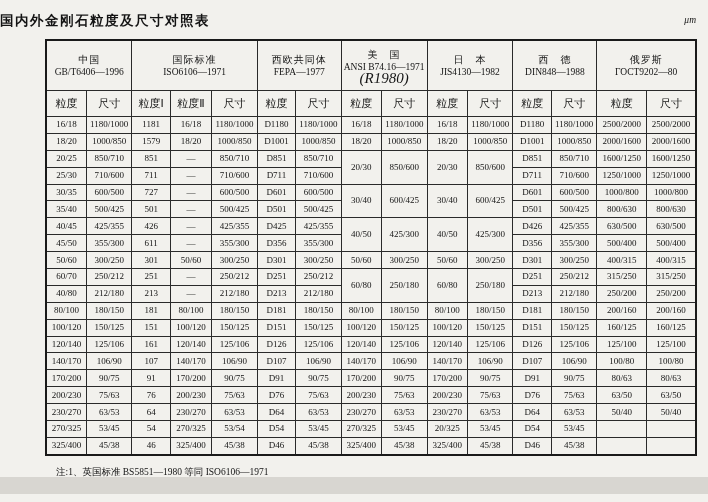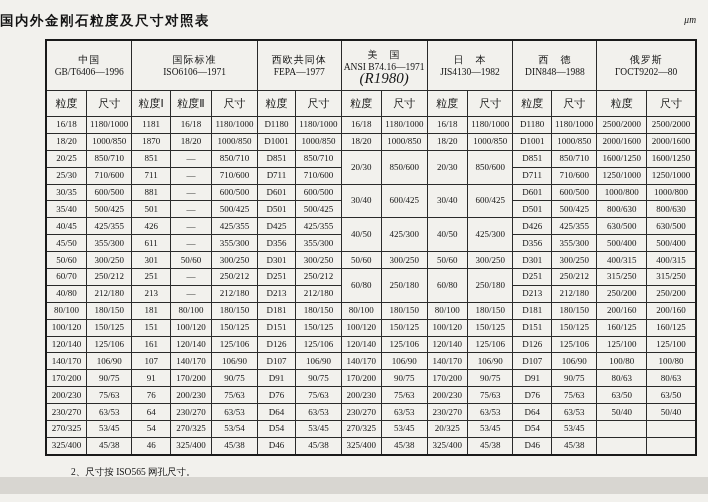--- a/index.html
+++ b/index.html
@@ -159,21 +159,21 @@
         <td>16/18</td>
         <td>1180/1000</td>
         <td>D1180</td>
         <td>1180/1000</td>
         <td>2500/2000</td>
         <td>2500/2000</td>
       </tr>
       <tr>
         <td>18/20</td>
         <td>1000/850</td>
-        <td>1870</td>
+        <td>1579</td>
         <td>18/20</td>
         <td>1000/850</td>
         <td>D1001</td>
         <td>1000/850</td>
         <td>18/20</td>
         <td>1000/850</td>
         <td>18/20</td>
         <td>1000/850</td>
         <td>D1001</td>
         <td>1000/850</td>
@@ -206,21 +206,21 @@
         <td>D711</td>
         <td>710/600</td>
         <td>D711</td>
         <td>710/600</td>
         <td>1250/1000</td>
         <td>1250/1000</td>
       </tr>
       <tr>
         <td>30/35</td>
         <td>600/500</td>
-        <td>881</td>
+        <td>727</td>
         <td>—</td>
         <td>600/500</td>
         <td>D601</td>
         <td>600/500</td>
         <td rowspan="2">30/40</td>
         <td rowspan="2">600/425</td>
         <td rowspan="2">30/40</td>
         <td rowspan="2">600/425</td>
         <td>D601</td>
         <td>600/500</td>
@@ -469,14 +469,14 @@
         <td>45/38</td>
         <td></td>
         <td></td>
       </tr>
     </tbody>
 </table>
 
 <div class="scan-band"></div>
 
 <div class="notes">
-  <div class="note-2">2、尺寸按 ISO565 网孔尺寸。</div>
+  <div class="note-1">注:1、英国标准 BS5851—1980 等同 ISO6106—1971</div>
 </div>
 
 </body></html>

